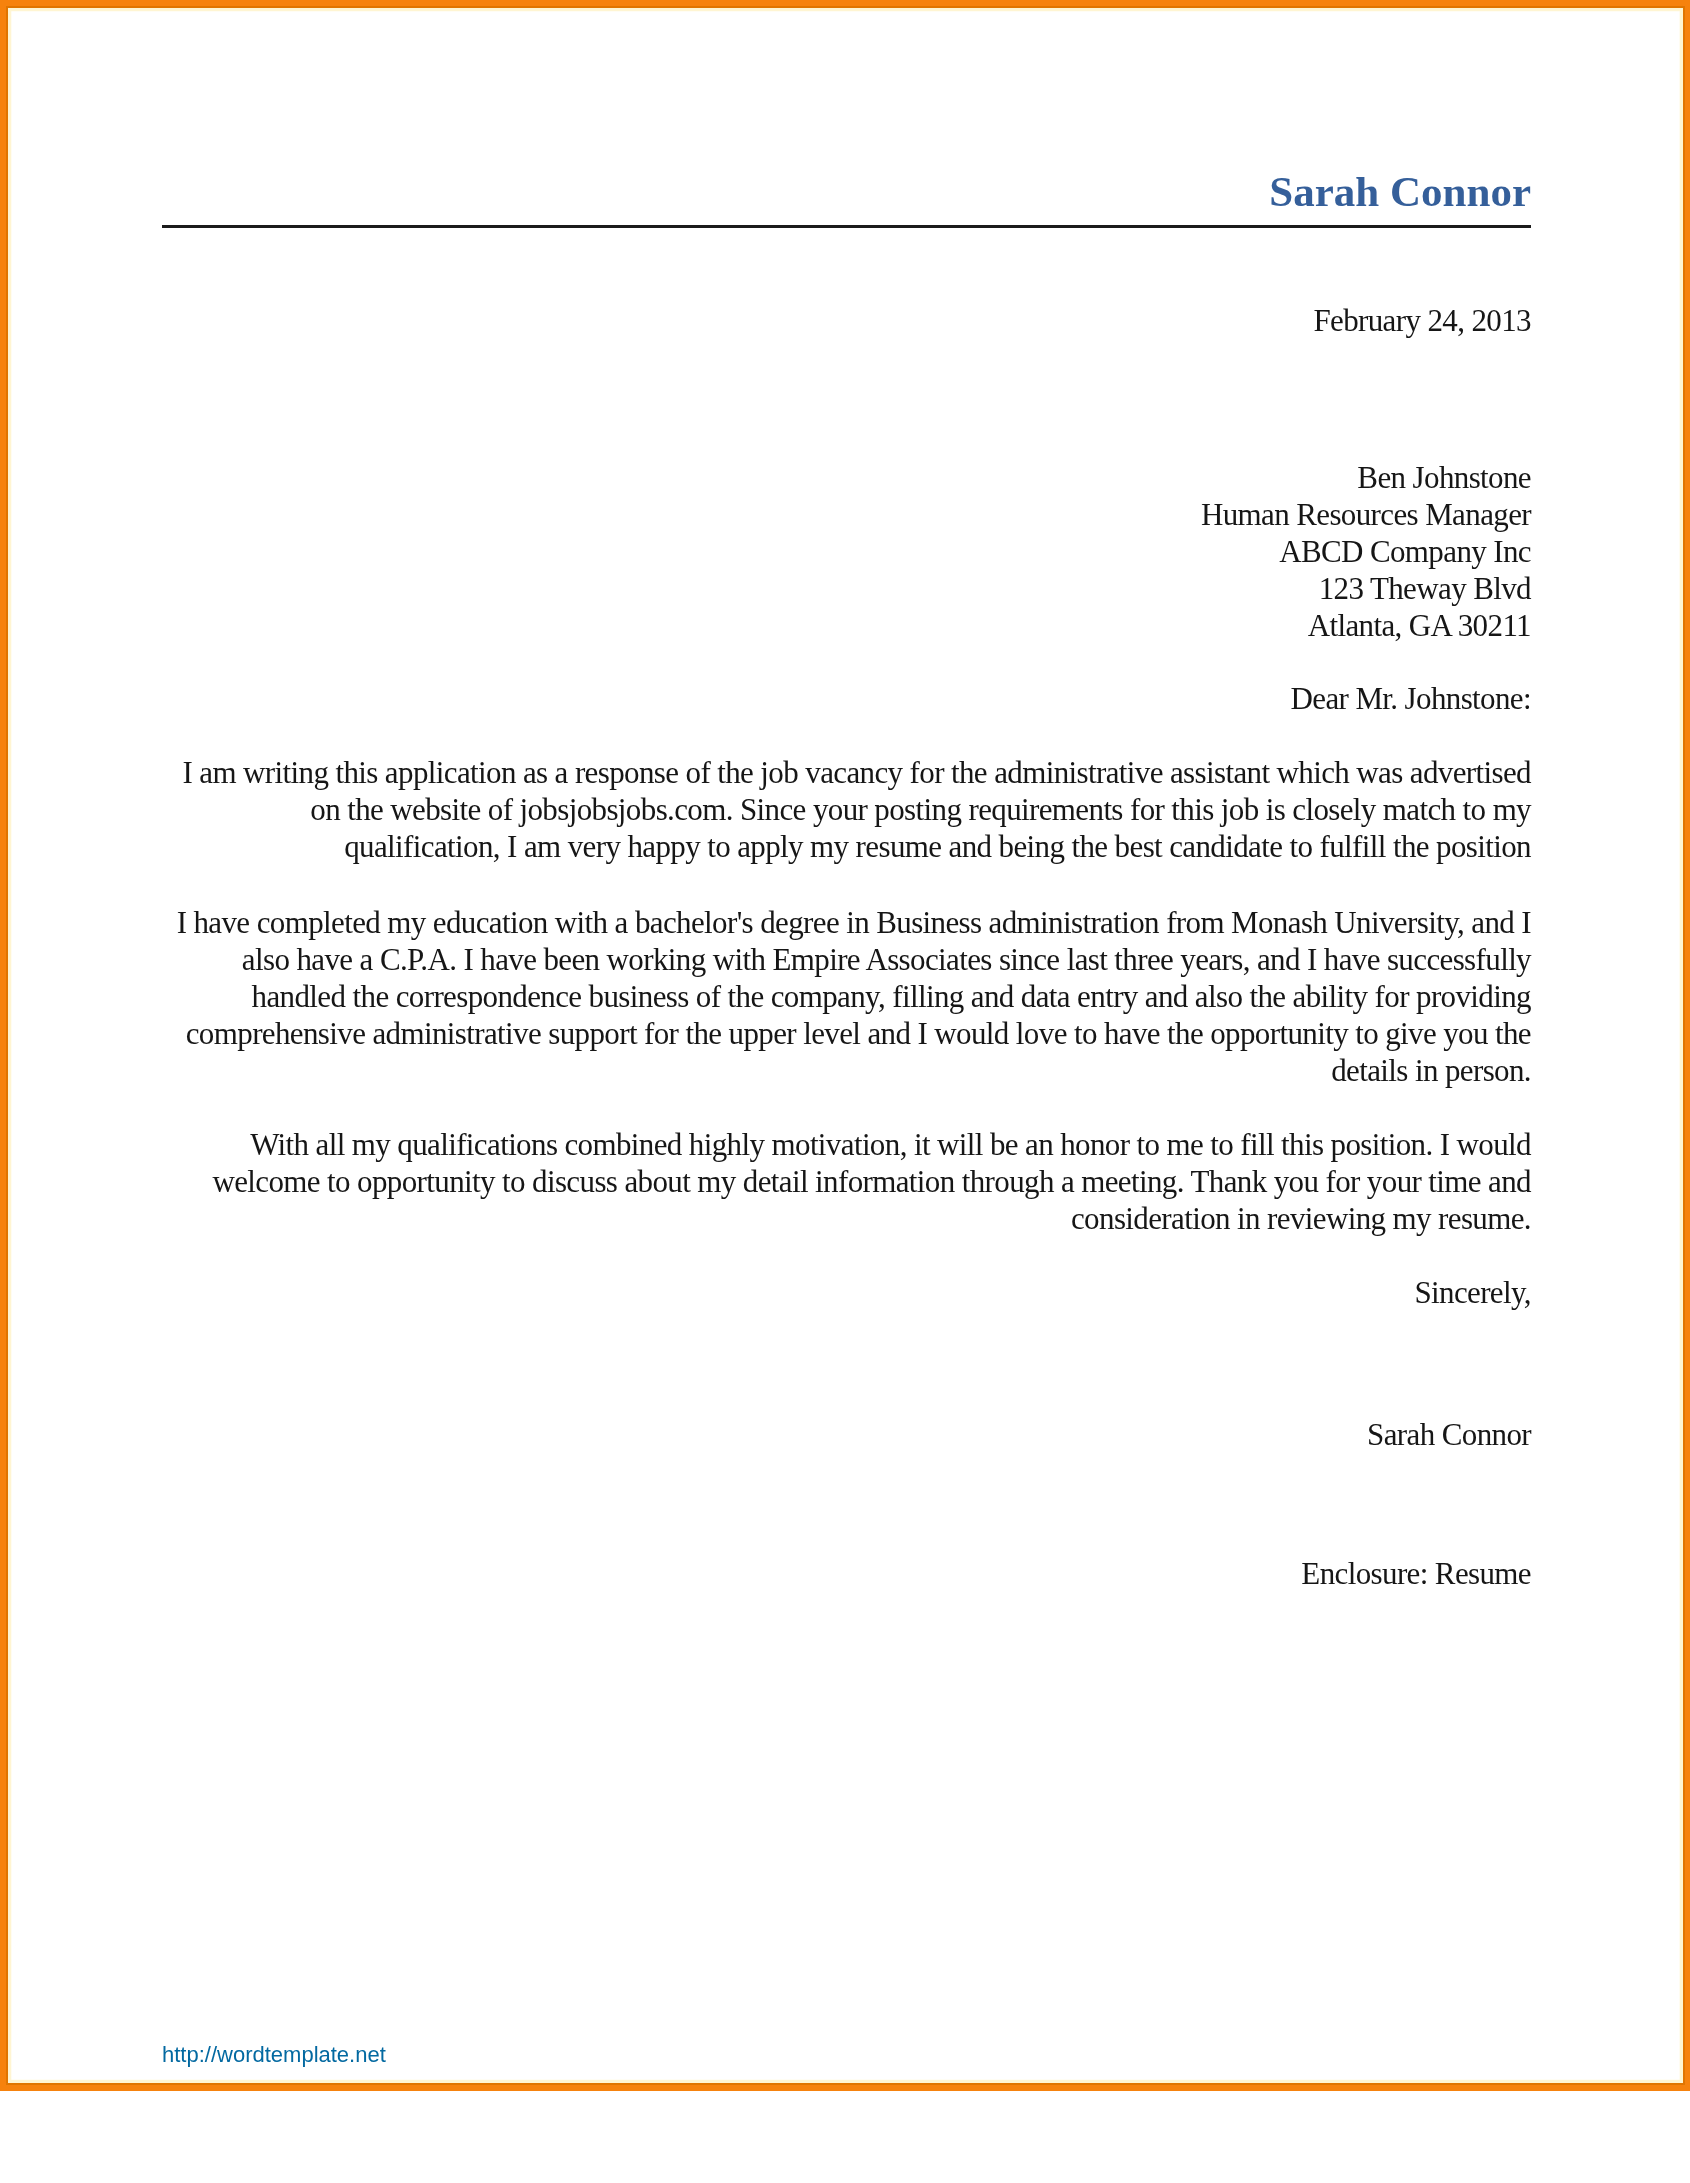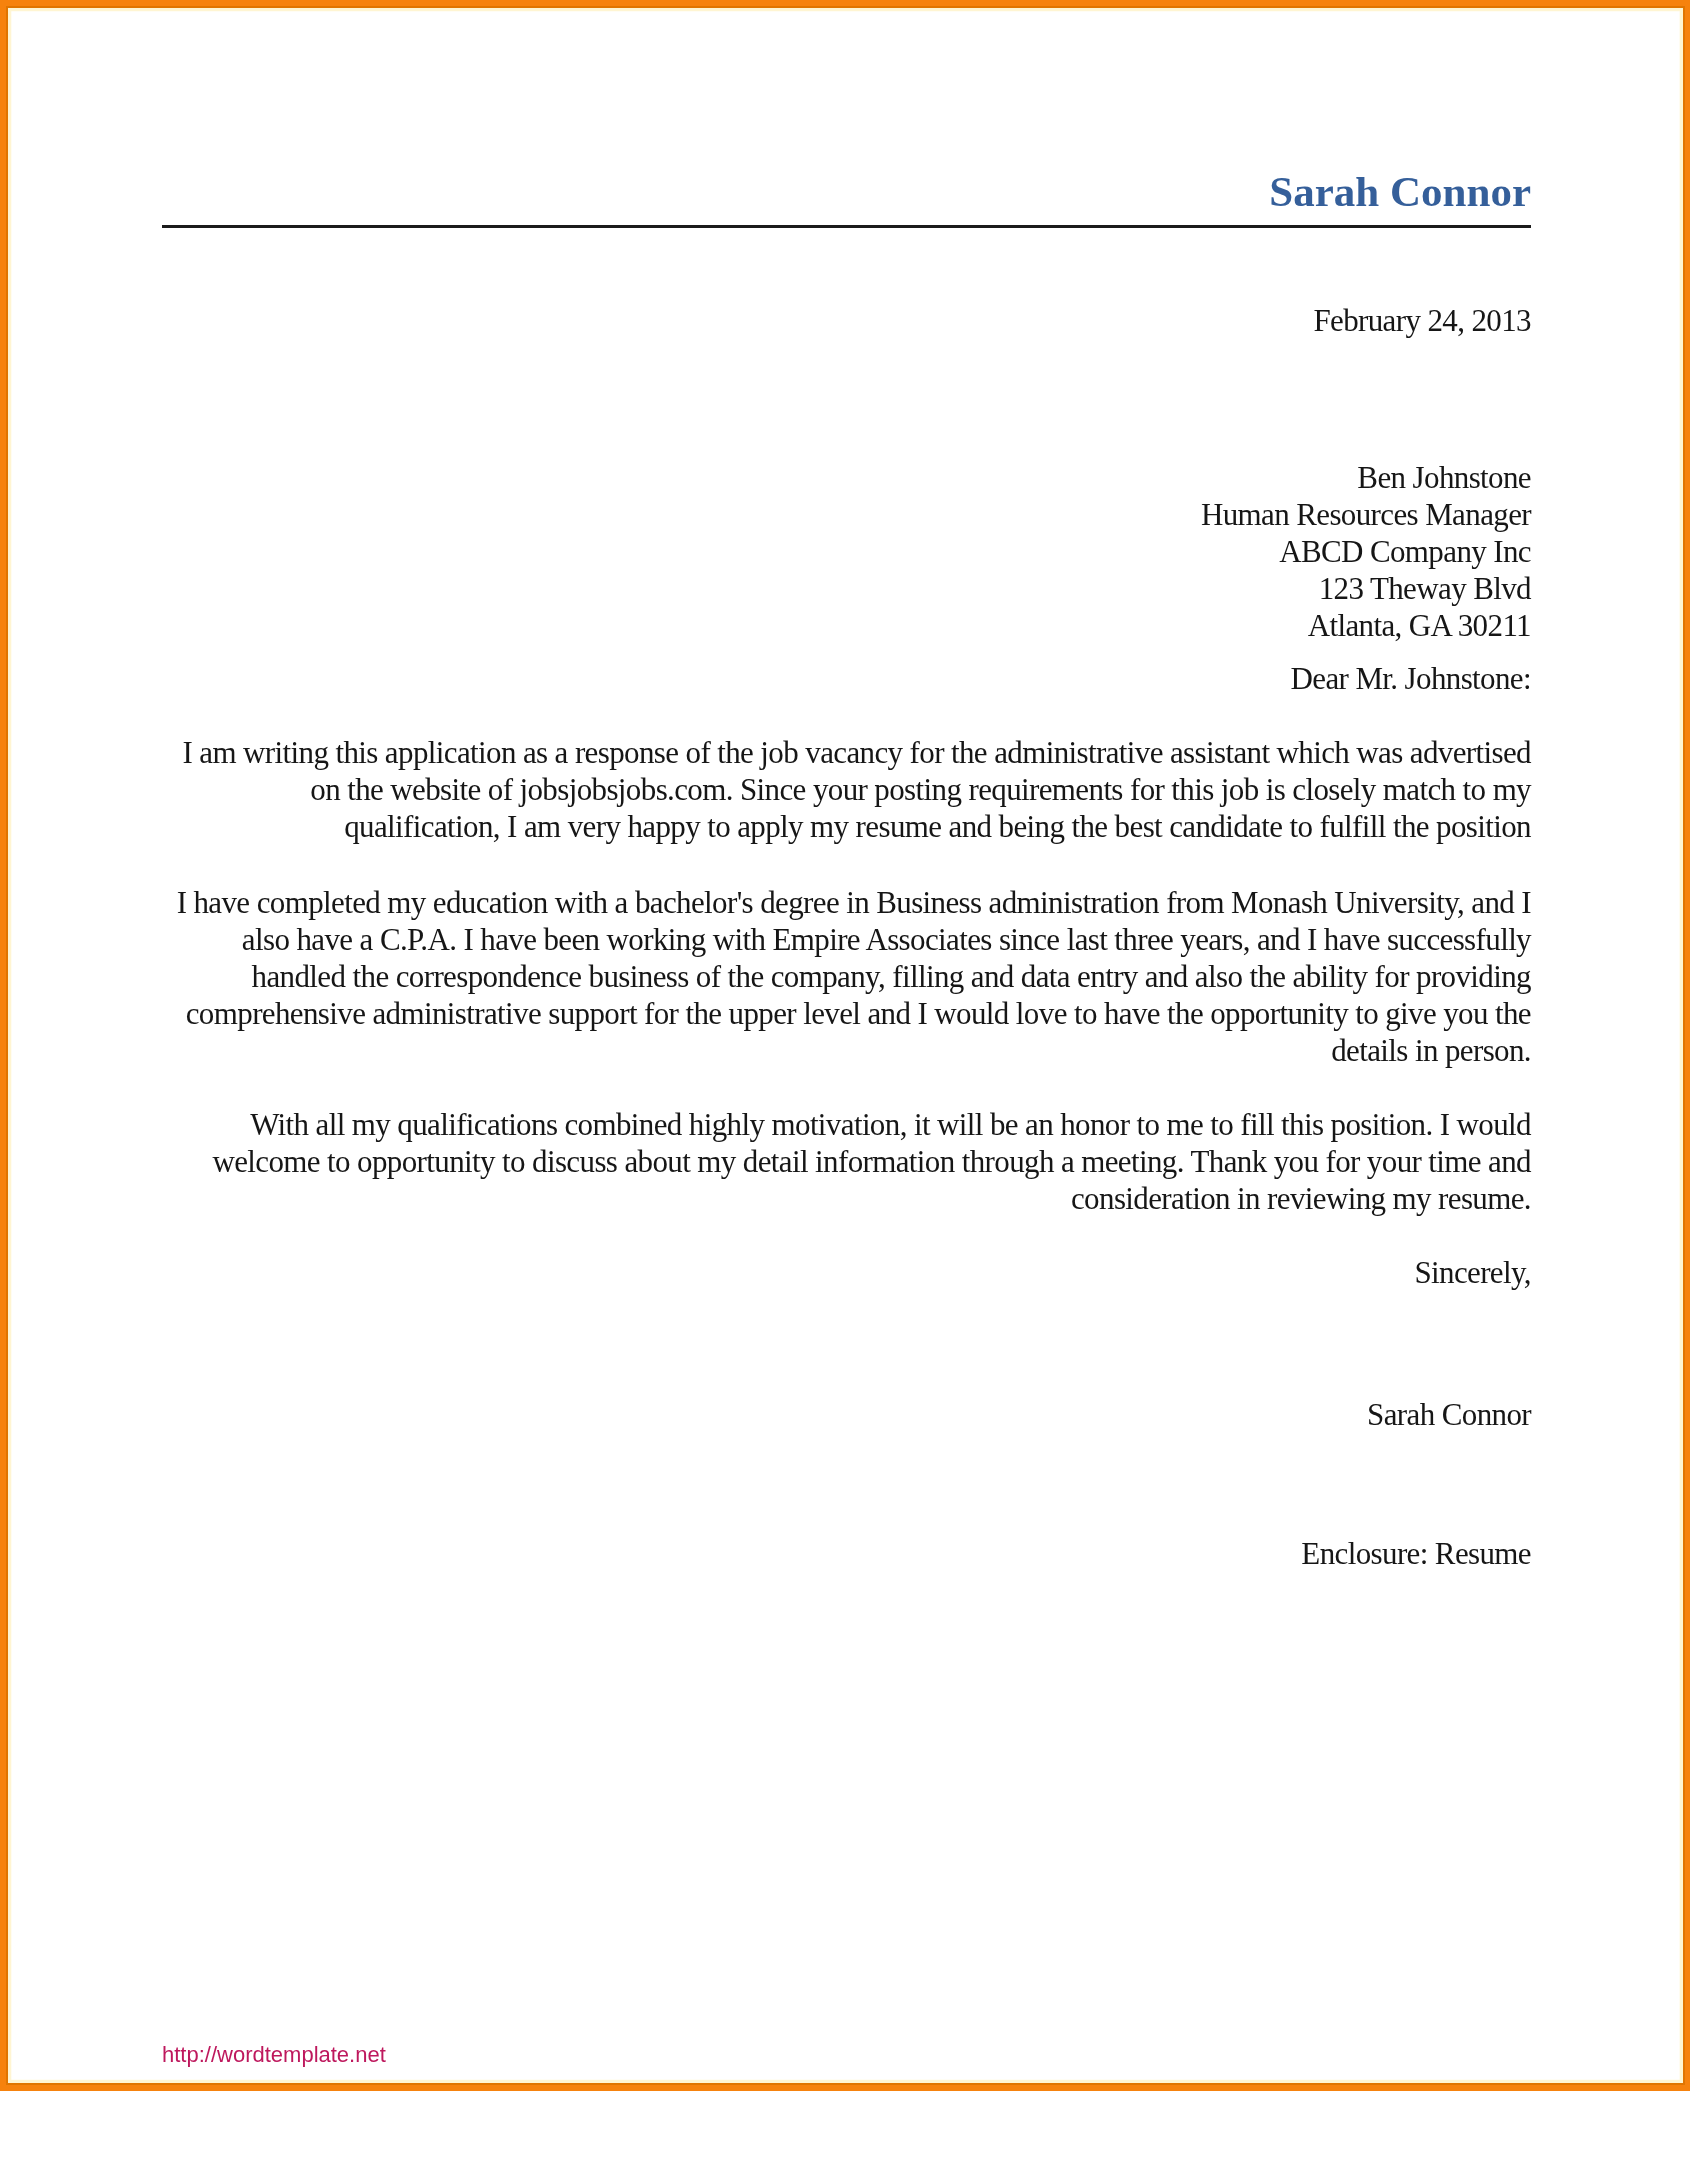--- a/index.html
+++ b/index.html
@@ -46,33 +46,33 @@
     line-height: 37px;
     letter-spacing: -0.02em;
   }
   .body-text {
     font-size: 31px;
     line-height: 37px;
     letter-spacing: -0.02em;
   }
   .letter-date      { margin-top: 74px; }
   .recipient-block  { margin-top: 120px; }
-  .salutation       { margin-top: 16px; }
+  .salutation       { margin-top: 36px; }
   .para             { margin: 37px 0 0 0; }
   .para.p2          { margin-top: 39px; }
   .closing          { margin-top: 37px; }
   .signature-name   { margin-top: 105px; }
   .enclosure        { margin-top: 102px; }
   .footer-url {
     position: absolute;
     left: 156px;
     top: 2036px;
     font-family: "Liberation Sans", sans-serif;
     font-size: 22px;
-    color: #be185d;
+    color: #0369a1;
     letter-spacing: 0;
   }
 </style>
 </head>
 <body>
 
 <div class="page">
   <div class="content">
 
     <h1 class="sender-name">Sarah Connor</h1>

